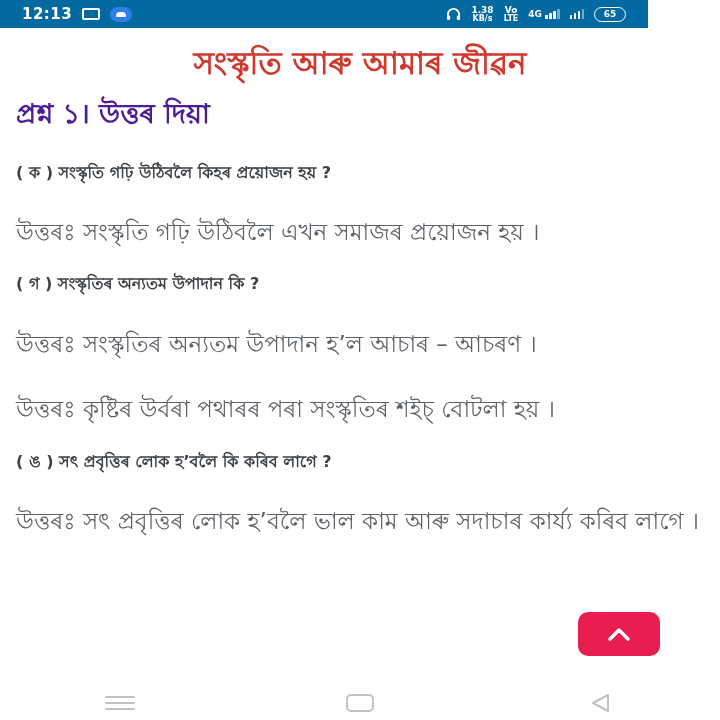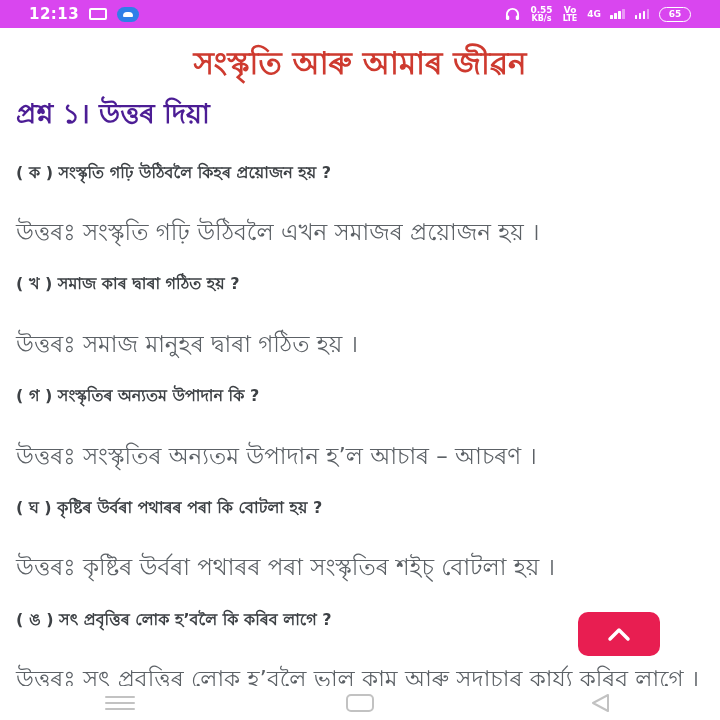--- a/index.html
+++ b/index.html
@@ -1,33 +1,33 @@
 <!DOCTYPE html>
 <html><head>
 <meta charset="utf-8">
 <style>
   * { margin:0; padding:0; box-sizing:border-box; }
   html,body { width:720px; height:720px; overflow:hidden; background:#ffffff;
               font-family:"DejaVu Sans", "Liberation Sans", sans-serif; }
   .screen { position:relative; width:720px; height:720px; background:#ffffff; overflow:hidden; }
 
   
-  .status-bar { position:absolute; top:0; left:0; width:720px; height:28px;
-    background:#d946ef; color:#ffffff; display:flex; align-items:center;
-    justify-content:space-between; padding:0 29px; z-index:10; }
+  .status-bar { position:absolute; top:0; left:0; width:648px; height:28px;
+    background:#0369a1; color:#ffffff; display:flex; align-items:center;
+    justify-content:space-between; padding:0 22px; z-index:10; }
   .sb-left, .sb-right { display:flex; align-items:center; gap:10px; }
   .sb-time { font-size:15px; font-weight:bold; letter-spacing:.5px; }
   .cast-icon { width:18px; height:12px; border:2px solid #fff; border-radius:2px; }
   .notif-blue { width:22px; height:15px; background:#2f7fe8; border-radius:8px;
     display:flex; align-items:center; justify-content:center; }
   .notif-blue .blob { width:10px; height:5px; background:#fff; border-radius:4px 4px 1px 1px; }
   .stacked { display:flex; flex-direction:column; align-items:center; line-height:1;
     font-size:8px; font-weight:bold; }
   .stacked .top { font-size:9px; }
-  .sim { display:flex; align-items:flex-end; gap:8px; }
+  .sim { display:flex; align-items:flex-end; gap:2px; }
   .sim .net-type { font-size:9px; font-weight:bold; margin-right:1px; }
   .bars { display:flex; align-items:flex-end; gap:1.5px; }
   .bars i { display:block; width:2.5px; background:#ffffff; border-radius:.5px; }
   .bars i.dim { background:rgba(255,255,255,.45); }
   .battery { width:32px; height:15px; border:1.5px solid #fff; border-radius:8px;
     display:flex; align-items:center; justify-content:center; font-size:9px; font-weight:bold;text-align:right; }
 
   
   .content { position:absolute; top:28px; left:0; width:720px; height:692px;
     padding:10px 16px 8px 16px; overflow:hidden; }
@@ -64,21 +64,21 @@
           <span class="blob"></span>
         </span>
     </div>
     <div class="sb-right">
       <svg width="15" height="14" viewBox="0 0 16 15">
         <path d="M2 12 V8 a6 6 0 0 1 12 0 v4" fill="none" stroke="#fff" stroke-width="2"></path>
         <rect x="1" y="9" width="3.5" height="5" rx="1.5" fill="#fff"></rect>
         <rect x="11.5" y="9" width="3.5" height="5" rx="1.5" fill="#fff"></rect>
       </svg>
       <span class="stacked">
-        <span class="top">0.55</span>
+        <span class="top">1.38</span>
         <span>KB/s</span>
       </span>
       <span class="stacked">
         <span class="top">Vo</span>
         <span>LTE</span>
       </span>
       <span class="sim">
         <span class="net-type">4G</span>
         <span class="bars">
           <i style="height:4px"></i>
@@ -103,29 +103,24 @@
 
   <div class="content">
     <div class="page-title">সংস্কৃতি আৰু আমাৰ জীৱন</div>
     <div class="page-subtitle">প্ৰশ্ন ১। উত্তৰ দিয়া</div>
 
     <div>
       <div class="qa-question">( ক ) সংস্কৃতি গঢ়ি উঠিবলৈ কিহৰ প্ৰয়োজন হয় ?</div>
       <div class="qa-answer">উত্তৰঃ  সংস্কৃতি গঢ়ি উঠিবলৈ এখন সমাজৰ প্ৰয়োজন হয় ।</div>
     </div>
     <div>
-      <div class="qa-question">( খ ) সমাজ কাৰ দ্বাৰা গঠিত হয় ?</div>
-      <div class="qa-answer">উত্তৰঃ  সমাজ মানুহৰ দ্বাৰা গঠিত হয় ।</div>
-    </div>
-    <div>
       <div class="qa-question">( গ ) সংস্কৃতিৰ অন্যতম উপাদান কি ?</div>
       <div class="qa-answer">উত্তৰঃ সংস্কৃতিৰ অন্যতম উপাদান হ’ল আচাৰ – আচৰণ ।</div>
     </div>
     <div>
-      <div class="qa-question">( ঘ ) কৃষ্টিৰ উৰ্বৰা পথাৰৰ পৰা কি বোটলা হয় ?</div>
       <div class="qa-answer">উত্তৰঃ কৃষ্টিৰ উৰ্বৰা পথাৰৰ পৰা সংস্কৃতিৰ শইচ্ বোটলা হয় ।</div>
     </div>
     <div>
       <div class="qa-question">( ঙ ) সৎ প্ৰবৃত্তিৰ লোক হ’বলৈ কি কৰিব লাগে ?</div>
       <div class="qa-answer">উত্তৰঃ সৎ প্ৰবৃত্তিৰ লোক হ’বলৈ ভাল কাম আৰু সদাচাৰ কাৰ্য্য কৰিব লাগে ।</div>
     </div>
   </div>
 
   <button class="fab">
     <svg width="28" height="16" viewBox="0 0 28 16">

